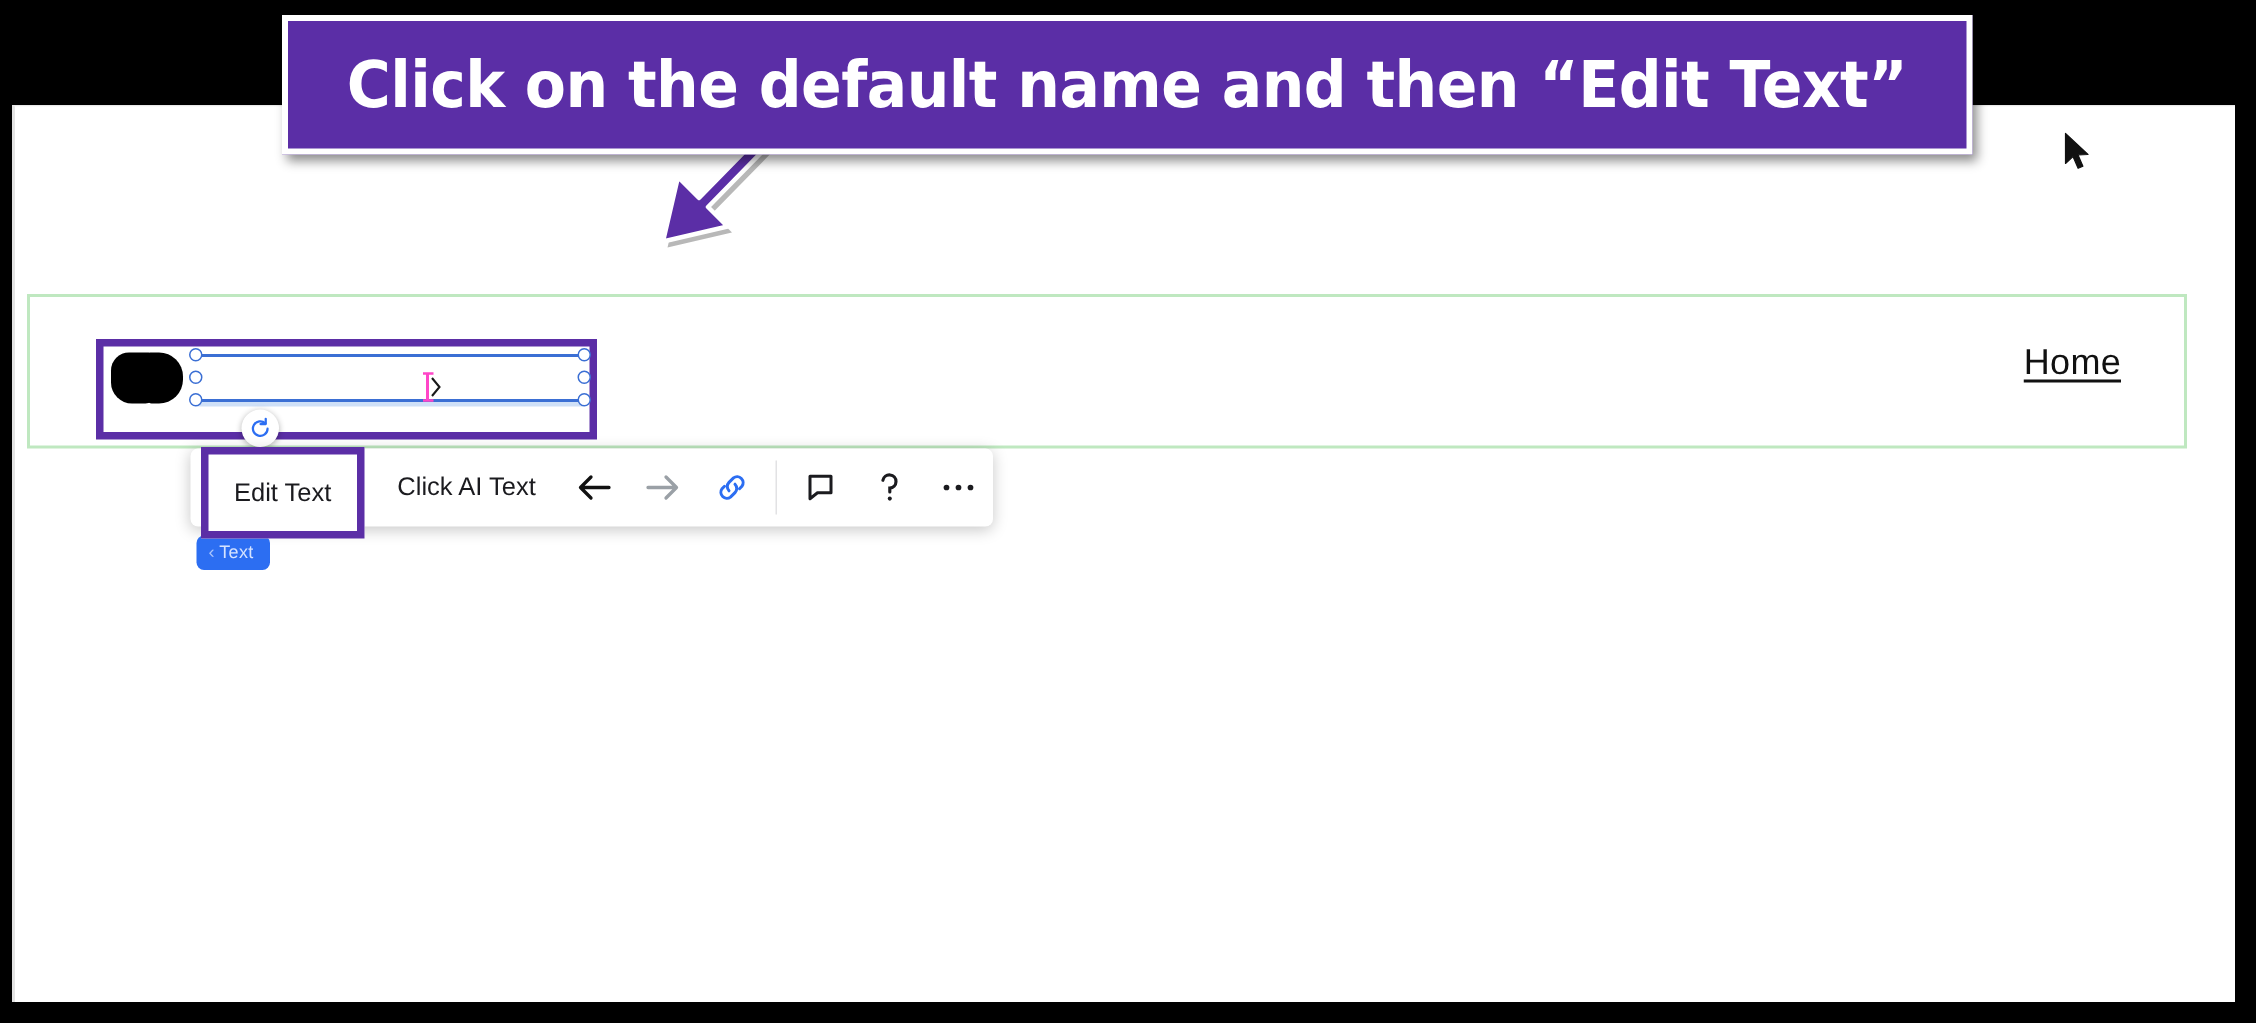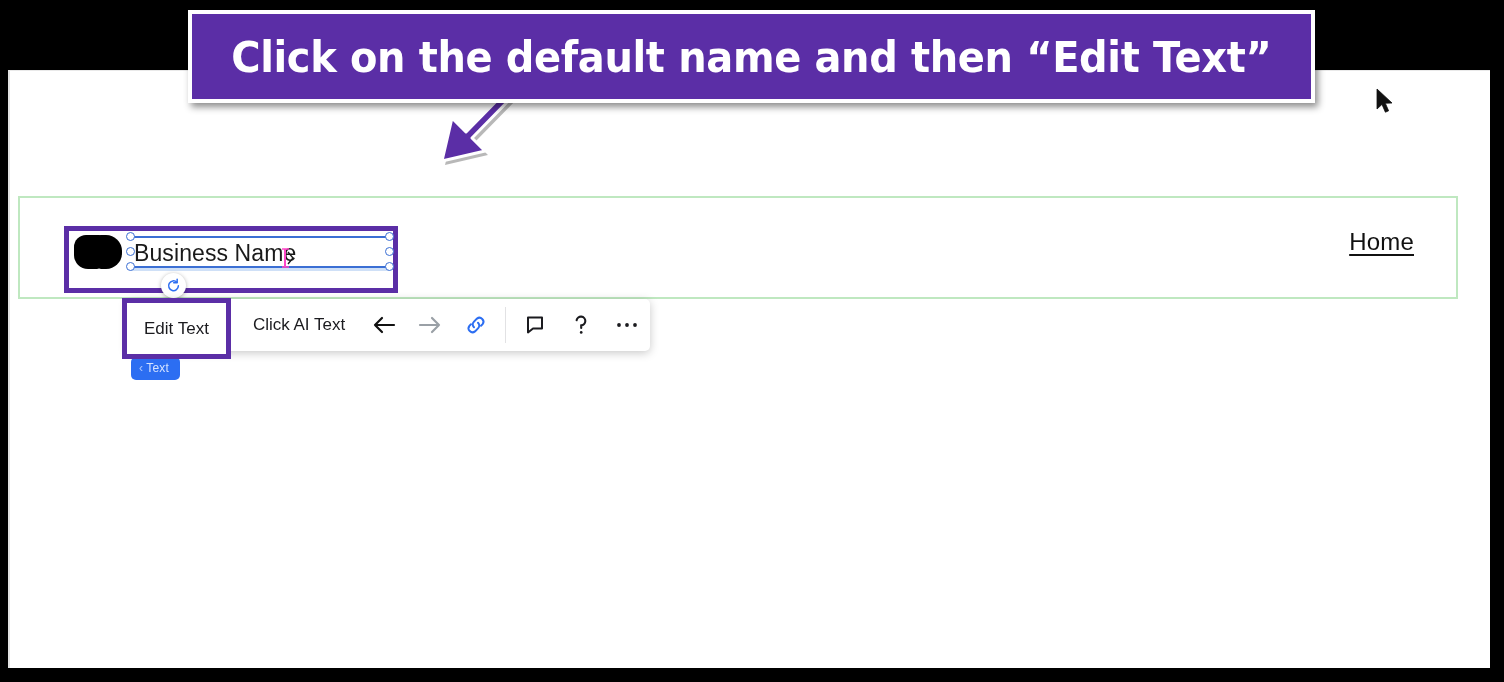--- a/index.html
+++ b/index.html
@@ -180,20 +180,21 @@
   #editor-toolbar {
     position: absolute;
     left: 117px;
     top: 228px;
     height: 52px;
     background: #ffffff;
     border-radius: 5px;
     box-shadow: 0 2px 10px rgba(0,0,0,.22);
     display: flex;
     align-items: stretch;
+    padding-left: 12px;
   }
   .tb-item {
     display: flex;
     align-items: center;
     justify-content: center;
     font-size: 17px;
     color: #1b1b1f;
     cursor: pointer;
     white-space: nowrap;
   }
@@ -295,21 +296,20 @@
   </div>
 
   <div id="logo-name-block">
 
     <div id="logo-mark">
       <span class="blob-a"></span>
       <span class="blob-b"></span>
     </div>
 
     <div id="business-name-field">
-      <span id="business-name-text">Business Name</span>
       <svg id="text-caret" viewBox="0 0 14 20">
         <path d="M4 1 L4 19" stroke="#ff46c8" stroke-width="2" fill="none"></path>
         <path d="M1 1 L8 1 M1 19 L8 19" stroke="#ff46c8" stroke-width="1.6" fill="none"></path>
         <path d="M7 4 L12 10 L7 16" stroke="#1a1a1a" stroke-width="1.4" fill="none"></path>
       </svg>
     </div>
 
     <span class="handle h-l t"></span>
     <span class="handle h-l m"></span>
     <span class="handle h-l b"></span>

